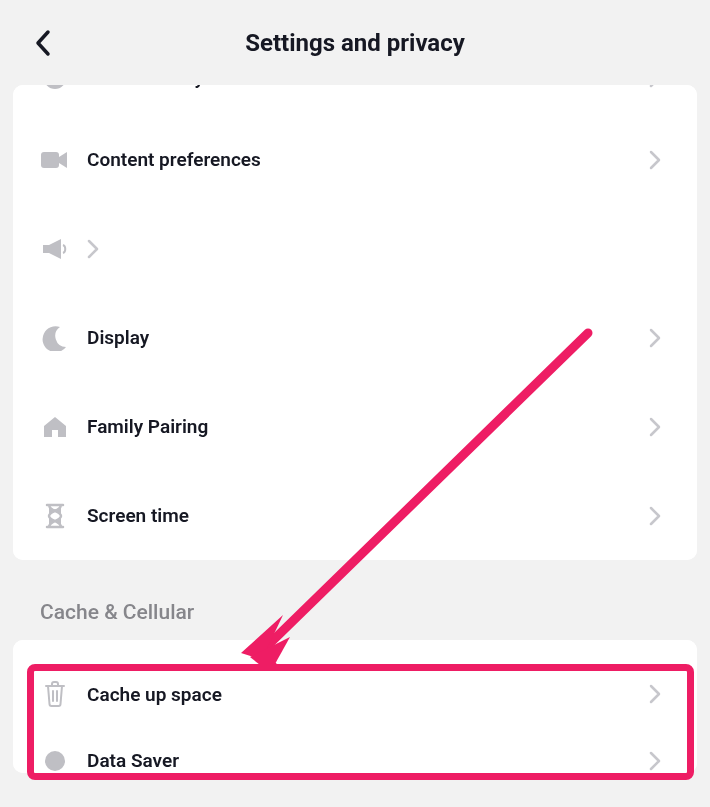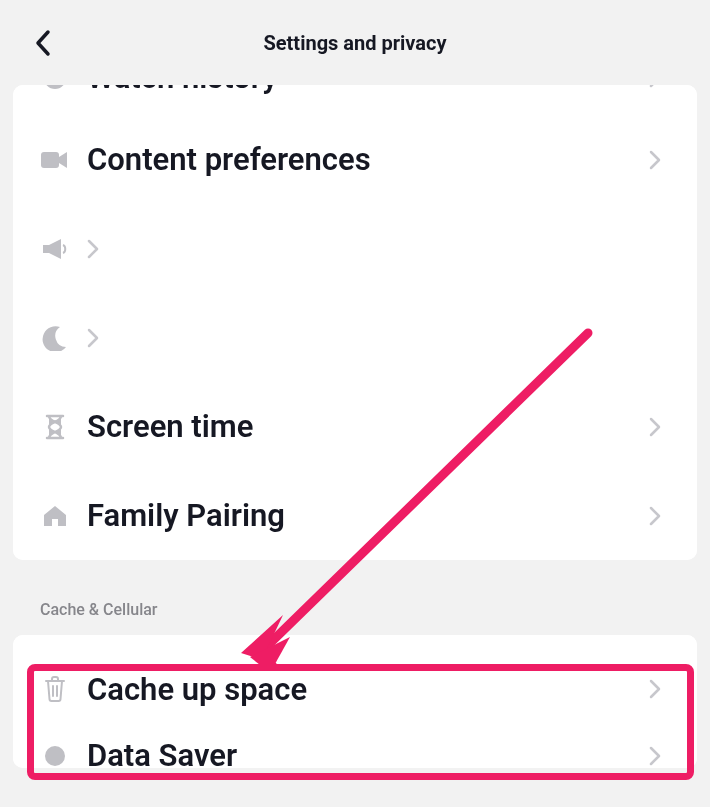--- a/index.html
+++ b/index.html
@@ -25,21 +25,21 @@
     top: 50%;
     transform: translateY(-50%);
     width: 30px;
     height: 30px;
     display: flex;
     align-items: center;
     justify-content: center;
     cursor: pointer;
   }
   .header-title {
-    font-size: 20px;
+    font-size: 24px;
     font-weight: 700;
     color: #161823;
   }
   .section-card {
     background: #ffffff;
     margin: 0 13px;
     border-radius: 10px;
     overflow: hidden;
   }
   .section-card.first {
@@ -73,33 +73,33 @@
     height: 28px;
     margin-right: 18px;
     flex-shrink: 0;
     display: flex;
     align-items: center;
     justify-content: center;
     color: #bfbfc4;
   }
   .row-label {
     flex: 1;
-    font-size: 31px;
+    font-size: 19px;
     font-weight: 600;
     color: #161823;
   }
   .row-chevron {
     width: 20px;
     height: 20px;
     flex-shrink: 0;
     color: #c7c7cc;
   }
   .section-header {
     padding: 40px 40px 16px 40px;
-    font-size: 16px;
+    font-size: 21px;
     font-weight: 500;
     color: #86868b;
   }
   .highlight-box {
     position: absolute;
     border: 7px solid #ee1d64;
     border-radius: 8px;
     pointer-events: none;
     left: 27px;
     top: 664px;
@@ -182,48 +182,49 @@
         </svg>
     </div>
   </div>
 
   <div class="row">
     <div class="row-icon">
       <svg width="26" height="26" viewBox="0 0 26 26">
           <path d="M18 2a13 13 0 1 0 6 20A11 11 0 0 1 18 2z" fill="#bfbfc4"></path>
         </svg>
     </div>
+    <div class="row-label">Display</div>
+    <div class="row-chevron">
+      <svg width="12" height="20" viewBox="0 0 12 20">
+          <path d="M2 2l8 8-8 8" stroke="#c7c7cc" stroke-width="2.5" fill="none" stroke-linecap="round" stroke-linejoin="round"></path>
+        </svg>
+    </div>
+  </div>
+
+  <div class="row">
+    <div class="row-icon">
+      <svg width="26" height="24" viewBox="0 0 26 24">
+          <path d="M13 2L2 11v11h8v-7h6v7h8V11z" fill="#bfbfc4"></path>
+        </svg>
+    </div>
+    <div class="row-label">Family Pairing</div>
     <div class="row-chevron">
       <svg width="12" height="20" viewBox="0 0 12 20">
           <path d="M2 2l8 8-8 8" stroke="#c7c7cc" stroke-width="2.5" fill="none" stroke-linecap="round" stroke-linejoin="round"></path>
         </svg>
     </div>
   </div>
 
   <div class="row">
     <div class="row-icon">
       <svg width="20" height="26" viewBox="0 0 20 26">
           <path d="M2 2h16M2 24h16M4 2c0 6 12 6 12 11s-12 5-12 11M16 2c0 6-12 6-12 11s12 5 12 11" stroke="#bfbfc4" stroke-width="2.5" fill="#bfbfc4" stroke-linecap="round"></path>
         </svg>
     </div>
     <div class="row-label">Screen time</div>
-    <div class="row-chevron">
-      <svg width="12" height="20" viewBox="0 0 12 20">
-          <path d="M2 2l8 8-8 8" stroke="#c7c7cc" stroke-width="2.5" fill="none" stroke-linecap="round" stroke-linejoin="round"></path>
-        </svg>
-    </div>
-  </div>
-
-  <div class="row">
-    <div class="row-icon">
-      <svg width="26" height="24" viewBox="0 0 26 24">
-          <path d="M13 2L2 11v11h8v-7h6v7h8V11z" fill="#bfbfc4"></path>
-        </svg>
-    </div>
-    <div class="row-label">Family Pairing</div>
     <div class="row-chevron">
       <svg width="12" height="20" viewBox="0 0 12 20">
           <path d="M2 2l8 8-8 8" stroke="#c7c7cc" stroke-width="2.5" fill="none" stroke-linecap="round" stroke-linejoin="round"></path>
         </svg>
     </div>
   </div>
 </div>
 
 <div class="section-header">Cache &amp; Cellular</div>
 

